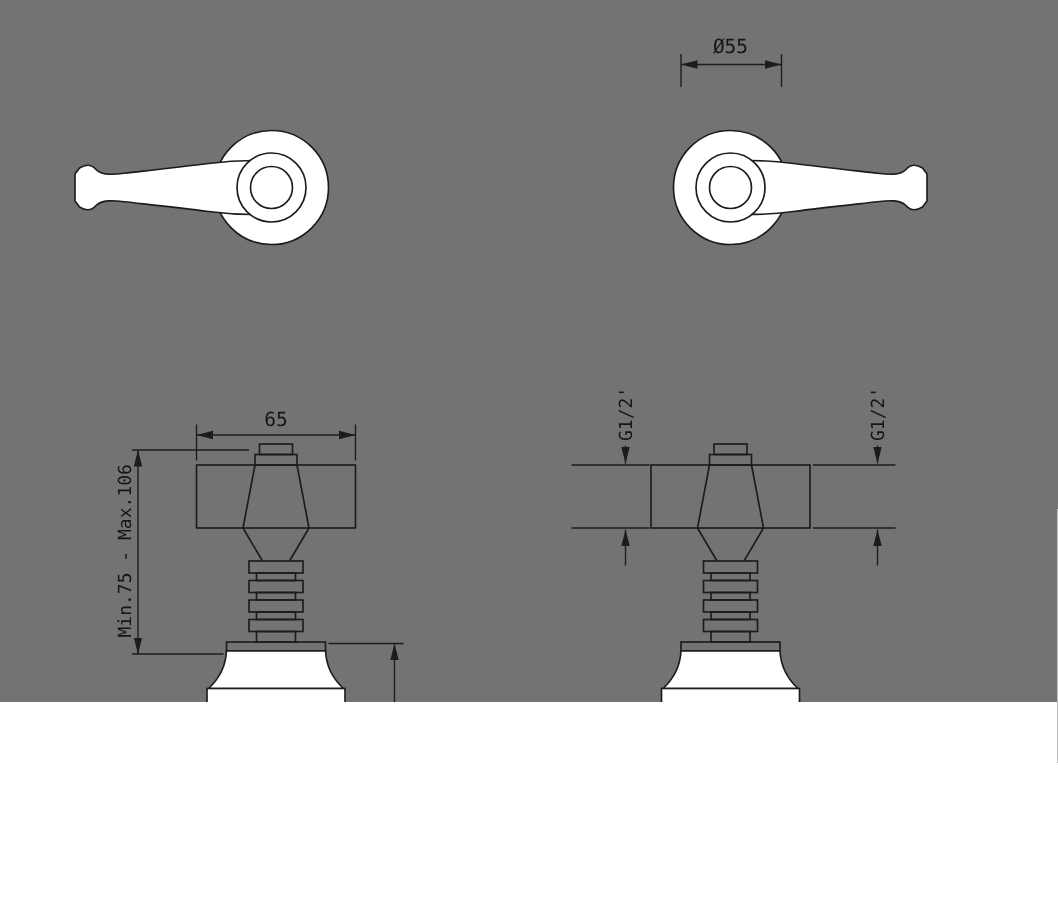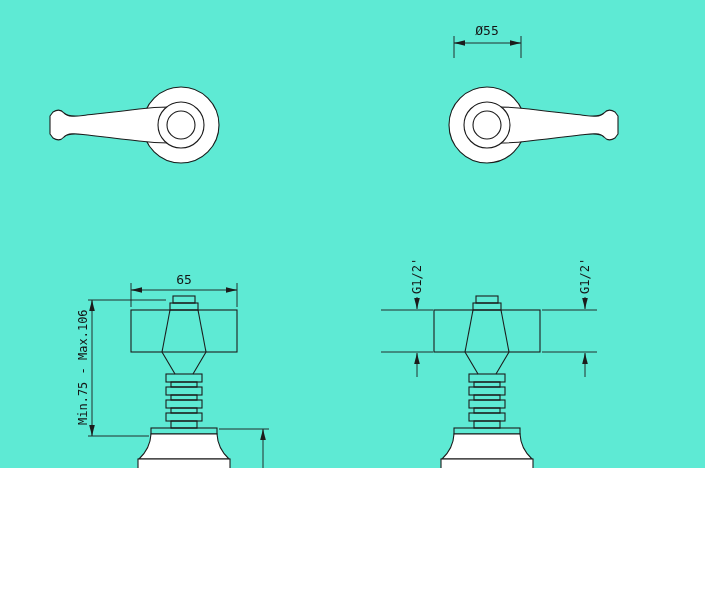--- a/index.html
+++ b/index.html
@@ -1,19 +1,19 @@
 <!DOCTYPE html>
 <html><head>
 <meta charset="utf-8">
 <style>
   html,body { margin:0; padding:0; background:#ffffff; }
   .sheet {
     position:relative;
     width:705px; height:468px;
-    background:#5eead4;
+    background:#737373;
     font-family:"DejaVu Sans Mono","Liberation Mono",monospace;
   }
   svg { display:block; }
   svg text {
     font-family:"DejaVu Sans Mono","Liberation Mono",monospace;
     fill:#151515;
     stroke:none;
   }
   .dim-text { font-size:13px; }
   .dim-text-small { font-size:12px; }

